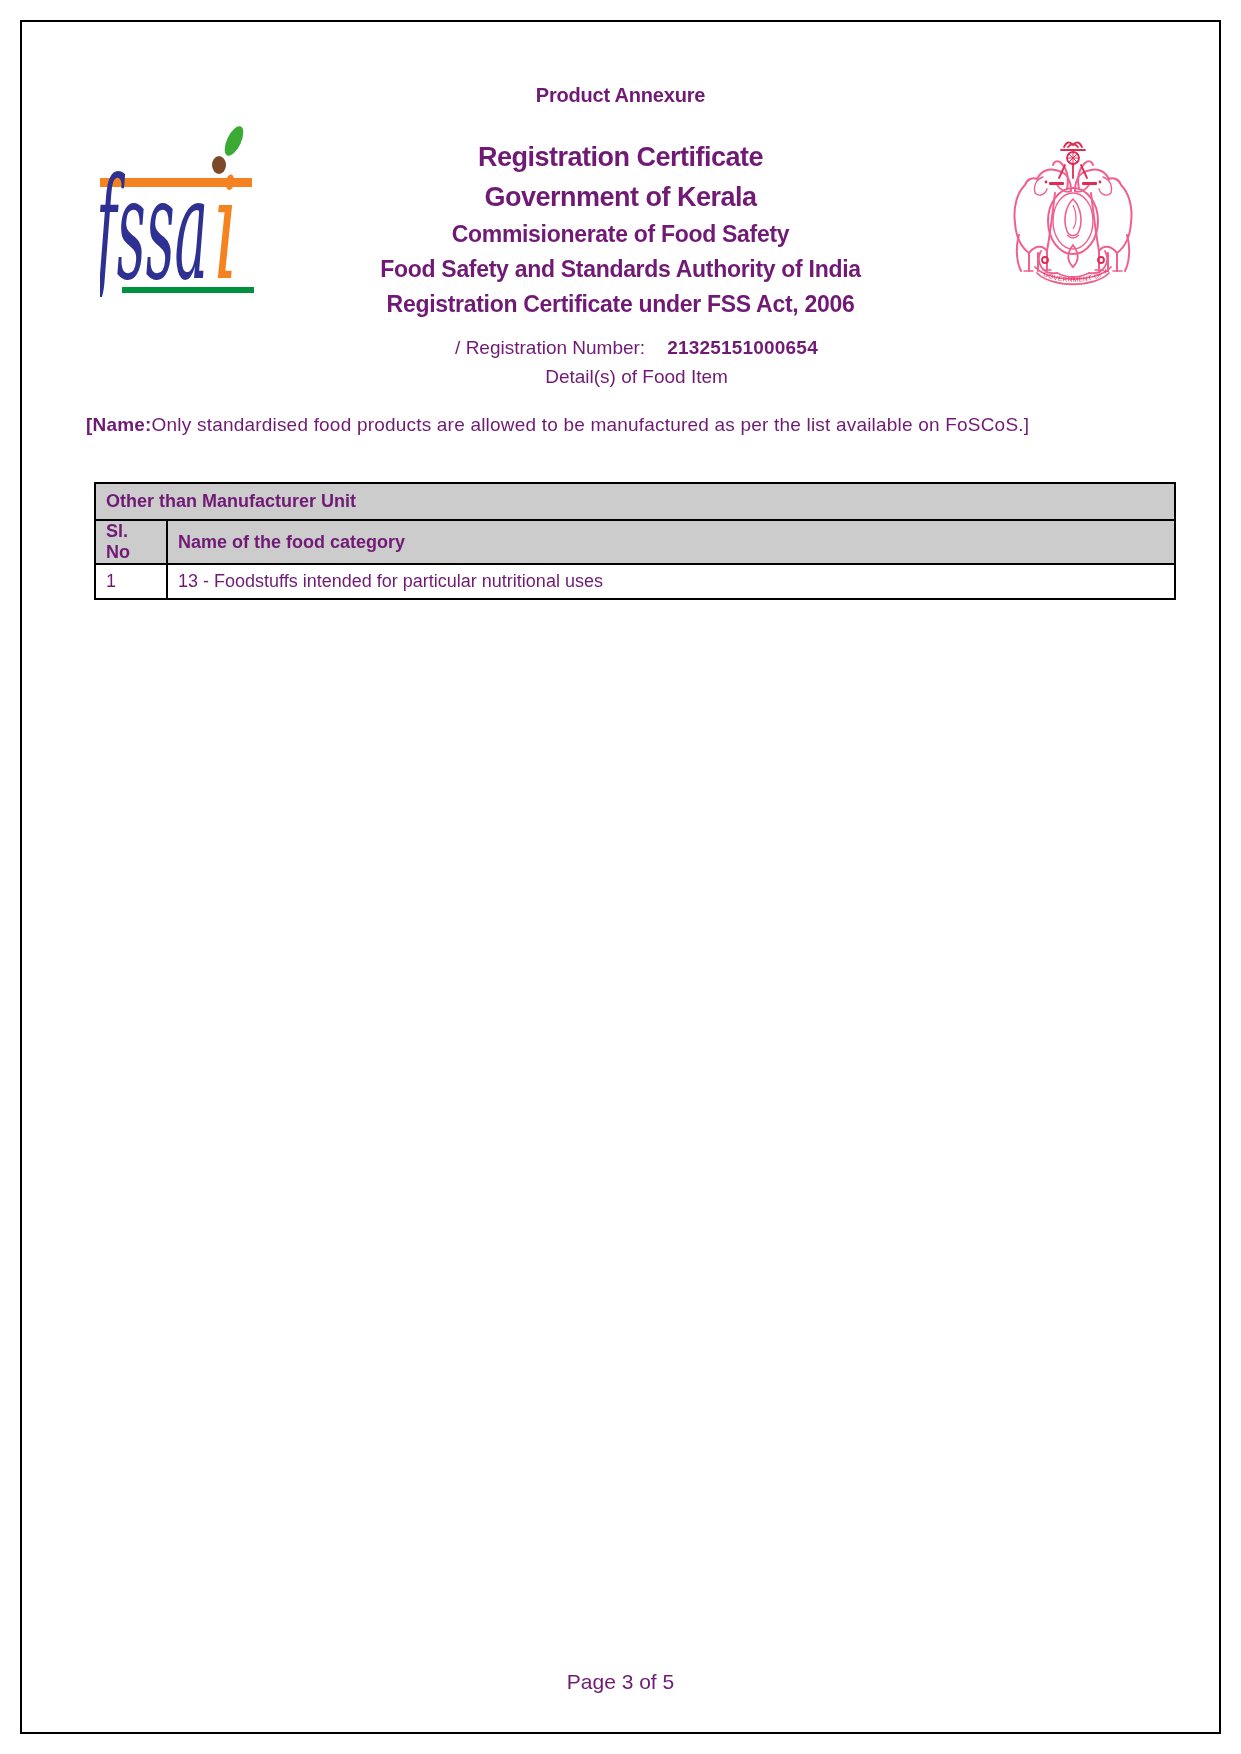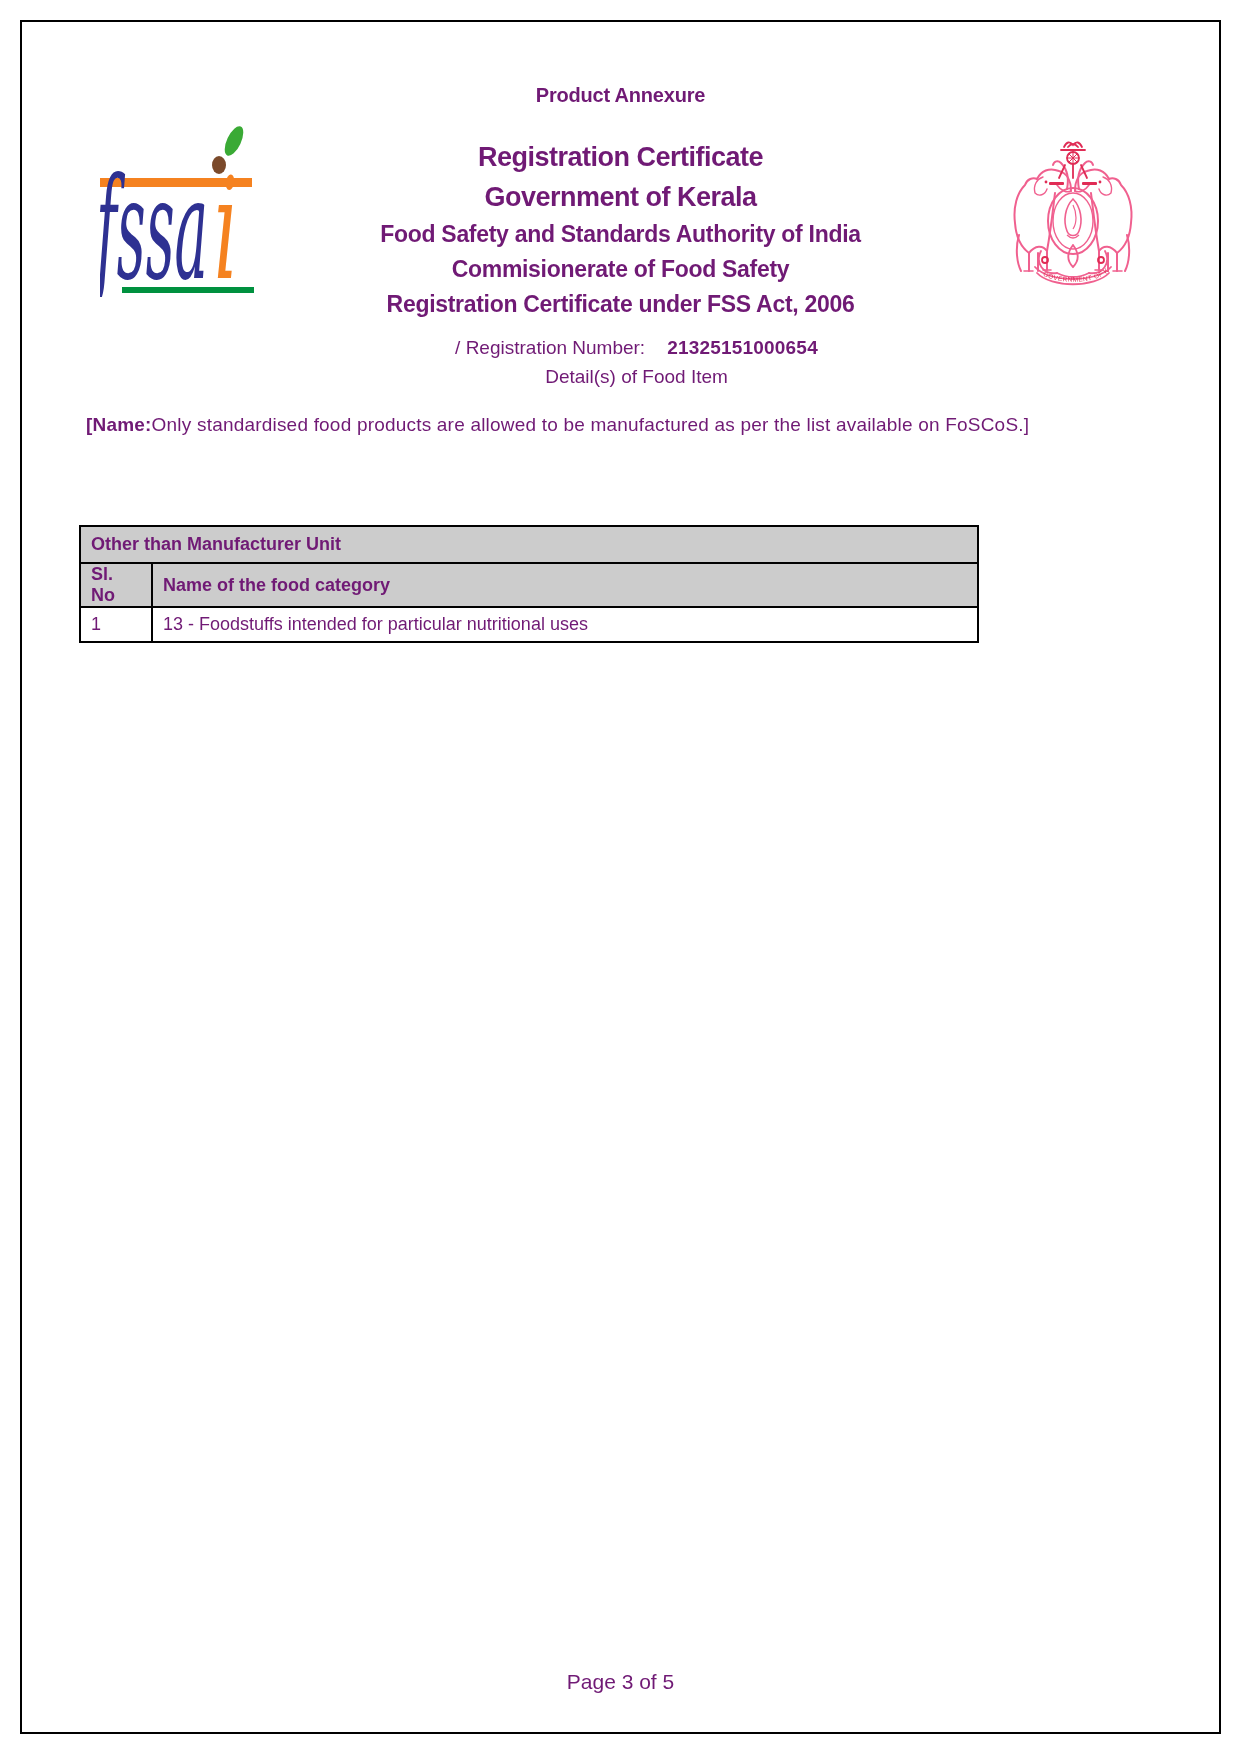--- a/index.html
+++ b/index.html
@@ -35,24 +35,23 @@
   .reg-line .reg-number{font-weight:bold;margin-left:22px;letter-spacing:0.2px;}
   .detail-line{
     position:absolute;top:366px;left:16px;width:100%;text-align:center;font-size:19px;
   }
   .note-line{
     position:absolute;top:414px;left:86px;right:60px;
     font-size:19px;letter-spacing:0.2px;white-space:nowrap;
   }
   .note-line .note-prefix{font-weight:bold;}
   .food-table{
-    position:absolute;top:482px;left:79px;width:900px;
+    position:absolute;top:482px;left:94px;width:1082px;
     border-collapse:collapse;table-layout:fixed;
     font-size:18px;
-    margin-top:43px;
   }
   .food-table th,.food-table td{
     border:2px solid #000000;
     padding:0 10px;text-align:left;vertical-align:middle;
     overflow:hidden;
   }
   .food-table .section-row th{
     background:#cccccc;height:35px;font-size:18px;font-weight:bold;
   }
   .food-table .cols-row th{
@@ -132,22 +131,22 @@
       <path id="ribbonPath" d="M33,139 C47,152 89,152 103,139"></path>
     </defs>
     <text font-size="6.5" fill="#e02c55" letter-spacing="0.4" font-family="Liberation Sans, sans-serif">
       <textPath href="#ribbonPath" startOffset="6">GOVERNMENT OF KERALA</textPath>
     </text>
   </svg>
 
   <div class="headings">
     <div class="h-big">Registration Certificate</div>
     <div class="h-big">Government of Kerala</div>
+    <div class="h-mid">Commisionerate of Food Safety</div>
     <div class="h-mid">Food Safety and Standards Authority of India</div>
-    <div class="h-mid">Commisionerate of Food Safety</div>
     <div class="h-mid">Registration Certificate under FSS Act, 2006</div>
   </div>
 
   <div class="reg-line">
     <span>/ Registration Number:</span><span class="reg-number">21325151000654</span>
   </div>
 
   <div class="detail-line">Detail(s) of Food Item</div>
 
   <div class="note-line">

